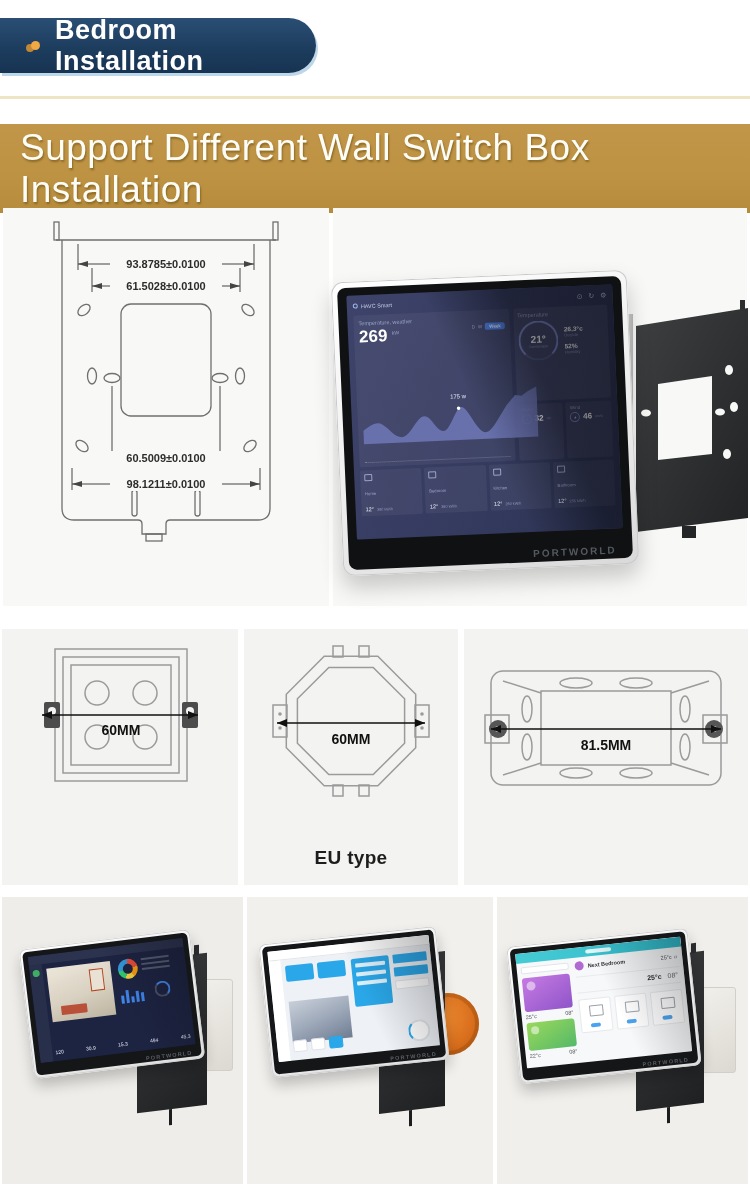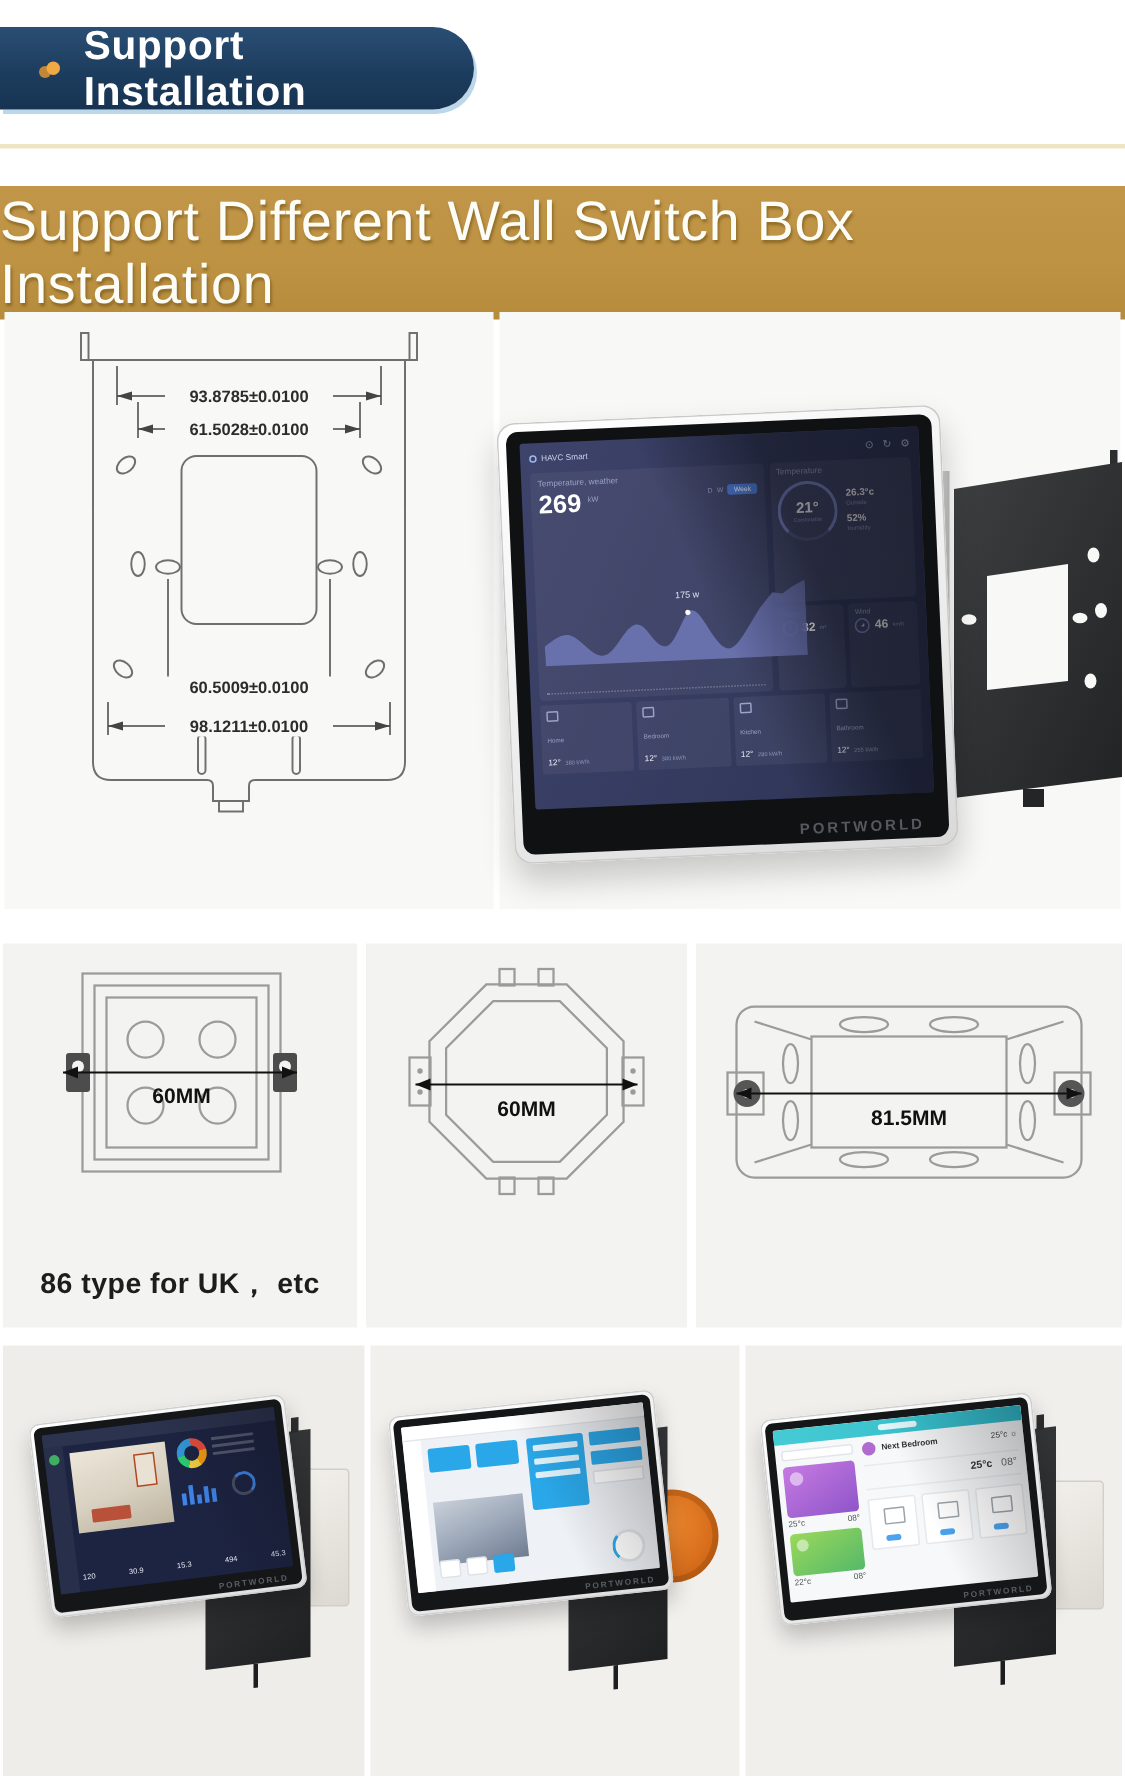--- a/index.html
+++ b/index.html
@@ -18,21 +18,21 @@
   }
   .badge-dots { position:relative; width:16px; height:12px; margin-right:14px; }
   .badge-dots::before { content:""; position:absolute; left:0; top:4px; width:8px; height:8px; border-radius:50%; background:#c08737; }
   .badge-dots::after  { content:""; position:absolute; left:5px; top:1px; width:9px; height:9px; border-radius:50%; background:#f0a943; }
   .badge-label { color:#ffffff; font-size:27px; font-weight:bold; letter-spacing:0.5px; }
   .gold-line { position:absolute; top:96px; left:0; width:750px; height:3px; background:#efe4c4; }
   
   .banner {
     position:absolute; top:124px; left:0; width:750px; height:89px;
     background:linear-gradient(180deg,#c29649 0%, #bd9242 60%, #b68b3c 100%);
-    display:flex; align-items:center; justify-content:center;
+    display:flex; align-items:center; justify-content:center;padding-left:20px;
   }
   .banner-title {
     color:#fdfdf8; font-size:37px; font-weight:500; letter-spacing:0.5px;
     text-shadow:1px 2px 2px rgba(100,72,15,0.55);
   }
   
   .top-section { position:absolute; top:204px; left:0; width:750px; height:406px; }
   .panel { position:absolute; background:#f8f8f6; }
   .panel-drawing { left:3px; top:4px; width:326px; height:398px; }
   .panel-hero { left:333px; top:4px; width:414px; height:398px; }
@@ -198,21 +198,21 @@
   .t-device::before { content:""; position:absolute; left:30%; top:6px; width:40%; height:9px; border:1px solid #9aa2aa; border-radius:1px; }
   .t-device::after { content:""; position:absolute; left:30%; bottom:4px; width:10px; height:4px; background:#4aa3f0; border-radius:2px; }
 </style>
 </head>
 <body>
 
 <div class="page">
 
   <div class="badge">
     <span class="badge-dots"></span>
-    <span class="badge-label">Support Installation</span>
+    <span class="badge-label">Bedroom Installation</span>
   </div>
   <div class="gold-line"></div>
 
   <div class="banner">
     <div class="banner-title">Support Different Wall Switch Box Installation</div>
   </div>
 
   <div class="top-section">
 
     <div class="panel panel-drawing">
@@ -429,21 +429,20 @@
         <circle cx="125" cy="94" r="12" class="box-stroke"></circle>
         <rect x="24" y="59" width="16" height="26" rx="2" fill="#4c4c4c"></rect>
         <circle cx="32" cy="68" r="4" fill="#f3f3f1"></circle>
         <rect x="162" y="59" width="16" height="26" rx="2" fill="#4c4c4c"></rect>
         <circle cx="170" cy="68" r="4" fill="#f3f3f1"></circle>
         <line x1="22" y1="72" x2="178" y2="72" class="arrow-stroke"></line>
         <polygon points="22,72 32,68 32,76" class="arrow-head"></polygon>
         <polygon points="178,72 168,68 168,76" class="arrow-head"></polygon>
         <text x="101" y="92" text-anchor="middle" class="mm-text">60MM</text>
       </svg>
-      <div class="mid-caption">86 type for UK， etc</div>
     </div>
 
     <div class="mid-panel mid-p2">
       <svg width="200" height="175" viewBox="0 0 200 175">
         <polygon points="164.7,51.2 164.7,104.8 126.8,142.7 73.2,142.7 35.3,104.8 35.3,51.2 73.2,13.3 126.8,13.3" class="box-stroke"></polygon>
         <polygon points="153.6,55.8 153.6,100.2 122.2,131.6 77.8,131.6 46.4,100.2 46.4,55.8 77.8,24.4 122.2,24.4" class="box-stroke"></polygon>
         <rect x="82" y="3" width="10" height="11" class="box-stroke"></rect>
         <rect x="108" y="3" width="10" height="11" class="box-stroke"></rect>
         <rect x="82" y="142" width="10" height="11" class="box-stroke"></rect>
         <rect x="108" y="142" width="10" height="11" class="box-stroke"></rect>
@@ -451,20 +450,21 @@
         <circle cx="29" cy="71" r="1.8" fill="#9b9b9b"></circle>
         <circle cx="29" cy="85" r="1.8" fill="#9b9b9b"></circle>
         <rect x="164" y="62" width="14" height="32" class="box-stroke"></rect>
         <circle cx="171" cy="71" r="1.8" fill="#9b9b9b"></circle>
         <circle cx="171" cy="85" r="1.8" fill="#9b9b9b"></circle>
         <line x1="26" y1="80" x2="174" y2="80" class="arrow-stroke"></line>
         <polygon points="26,80 36,76 36,84" class="arrow-head"></polygon>
         <polygon points="174,80 164,76 164,84" class="arrow-head"></polygon>
         <text x="100" y="101" text-anchor="middle" class="mm-text">60MM</text>
       </svg>
+      <div class="mid-caption">EU type</div>
     </div>
 
     <div class="mid-panel mid-p3">
       <svg width="270" height="175" viewBox="0 0 270 175">
         <rect x="20" y="28" width="230" height="114" rx="12" class="box-stroke"></rect>
         <rect x="70" y="48" width="130" height="74" class="box-stroke"></rect>
         <line x1="32" y1="38" x2="70" y2="50" class="box-stroke"></line>
         <line x1="238" y1="38" x2="200" y2="50" class="box-stroke"></line>
         <line x1="32" y1="132" x2="70" y2="120" class="box-stroke"></line>
         <line x1="238" y1="132" x2="200" y2="120" class="box-stroke"></line>

